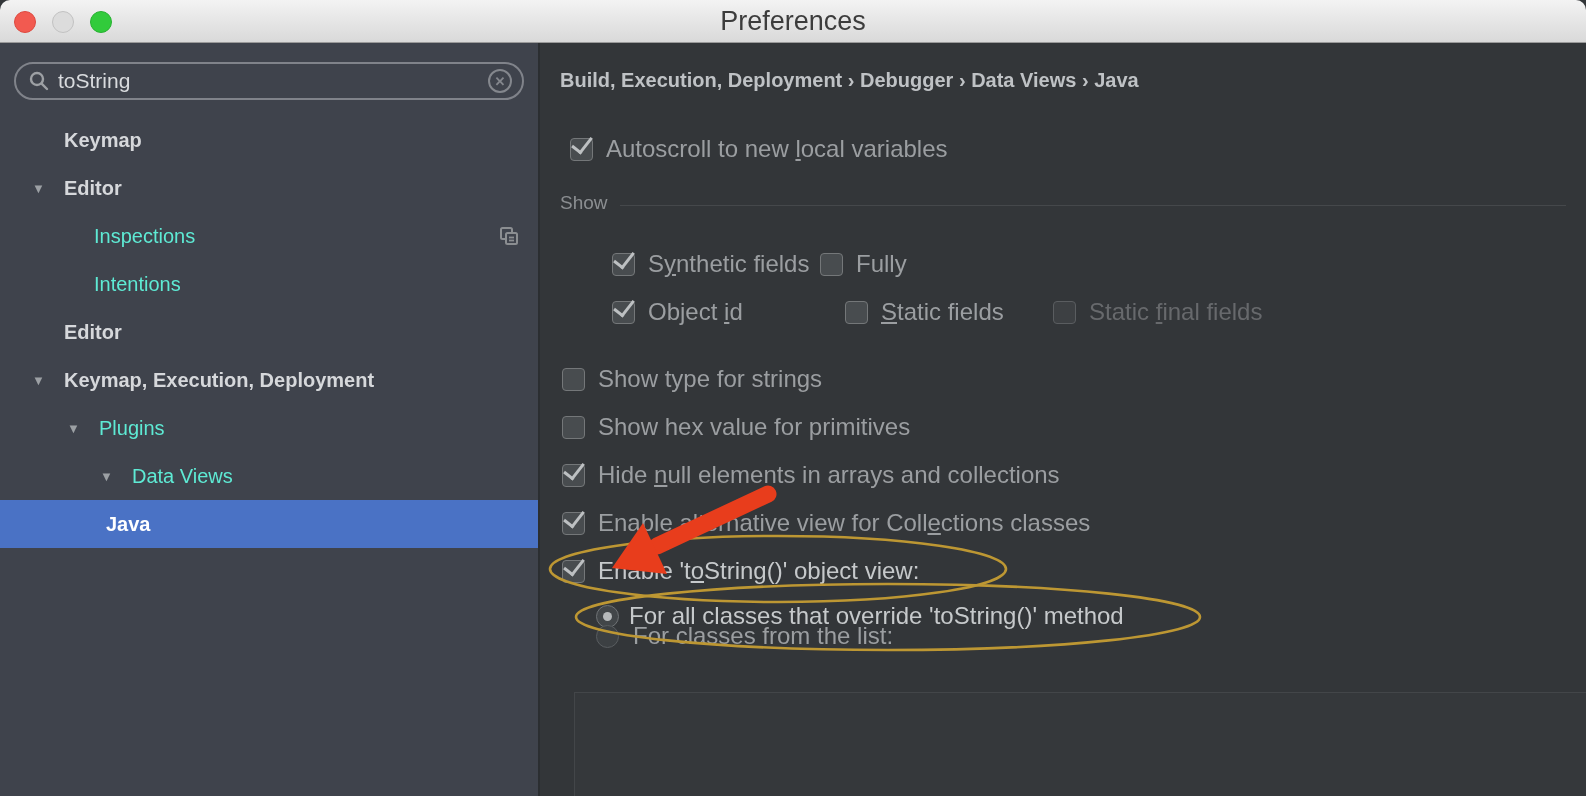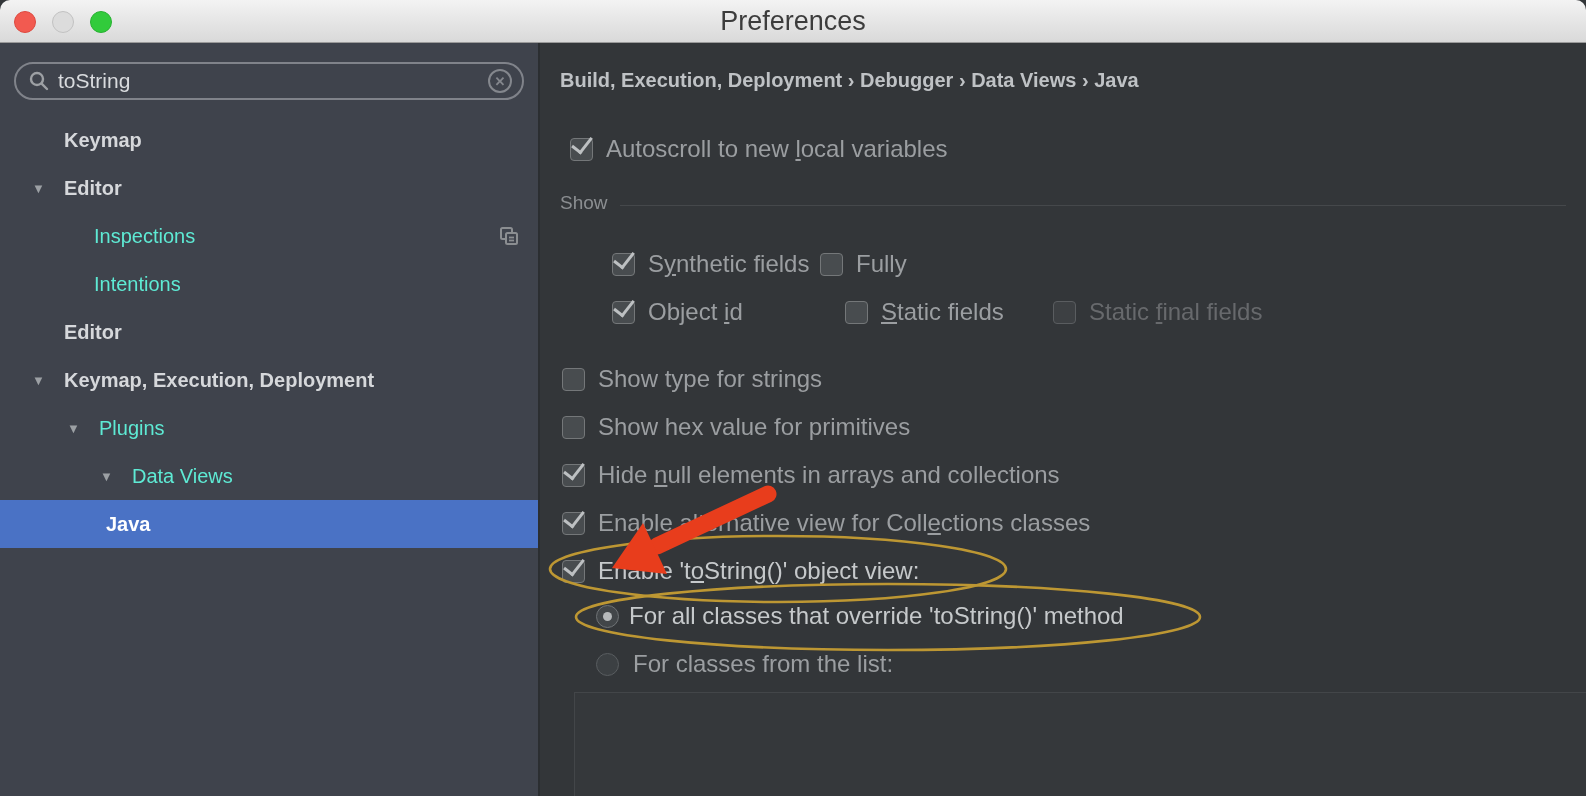--- a/index.html
+++ b/index.html
@@ -235,21 +235,21 @@
     <div class="opt" style="top:514px; left:22px;">
       <span class="cb" data-checked="true"></span>
       <span class="lbl bright">Enable 't<u>o</u>String()' object view:</span>
     </div>
 
     <div class="opt" style="top:559px; left:56px; gap:10px;">
       <span class="radio" data-on="true"></span>
       <span class="lbl bright">For all classes that override 'toString()' method</span>
     </div>
 
-    <div class="opt" style="top:607px; left:56px; gap:14px;">
+    <div class="opt" style="top:579px; left:56px; gap:14px;">
       <span class="radio off" data-on="false"></span>
       <span class="lbl">For classes from the list:</span>
     </div>
 
     <div class="listbox"></div>
   </div>
 </div>
 
 <svg class="overlay" viewBox="0 0 1586 796">
   <ellipse cx="778" cy="569" rx="228" ry="33" fill="none" stroke="#bd9733" stroke-width="2.6"></ellipse>

